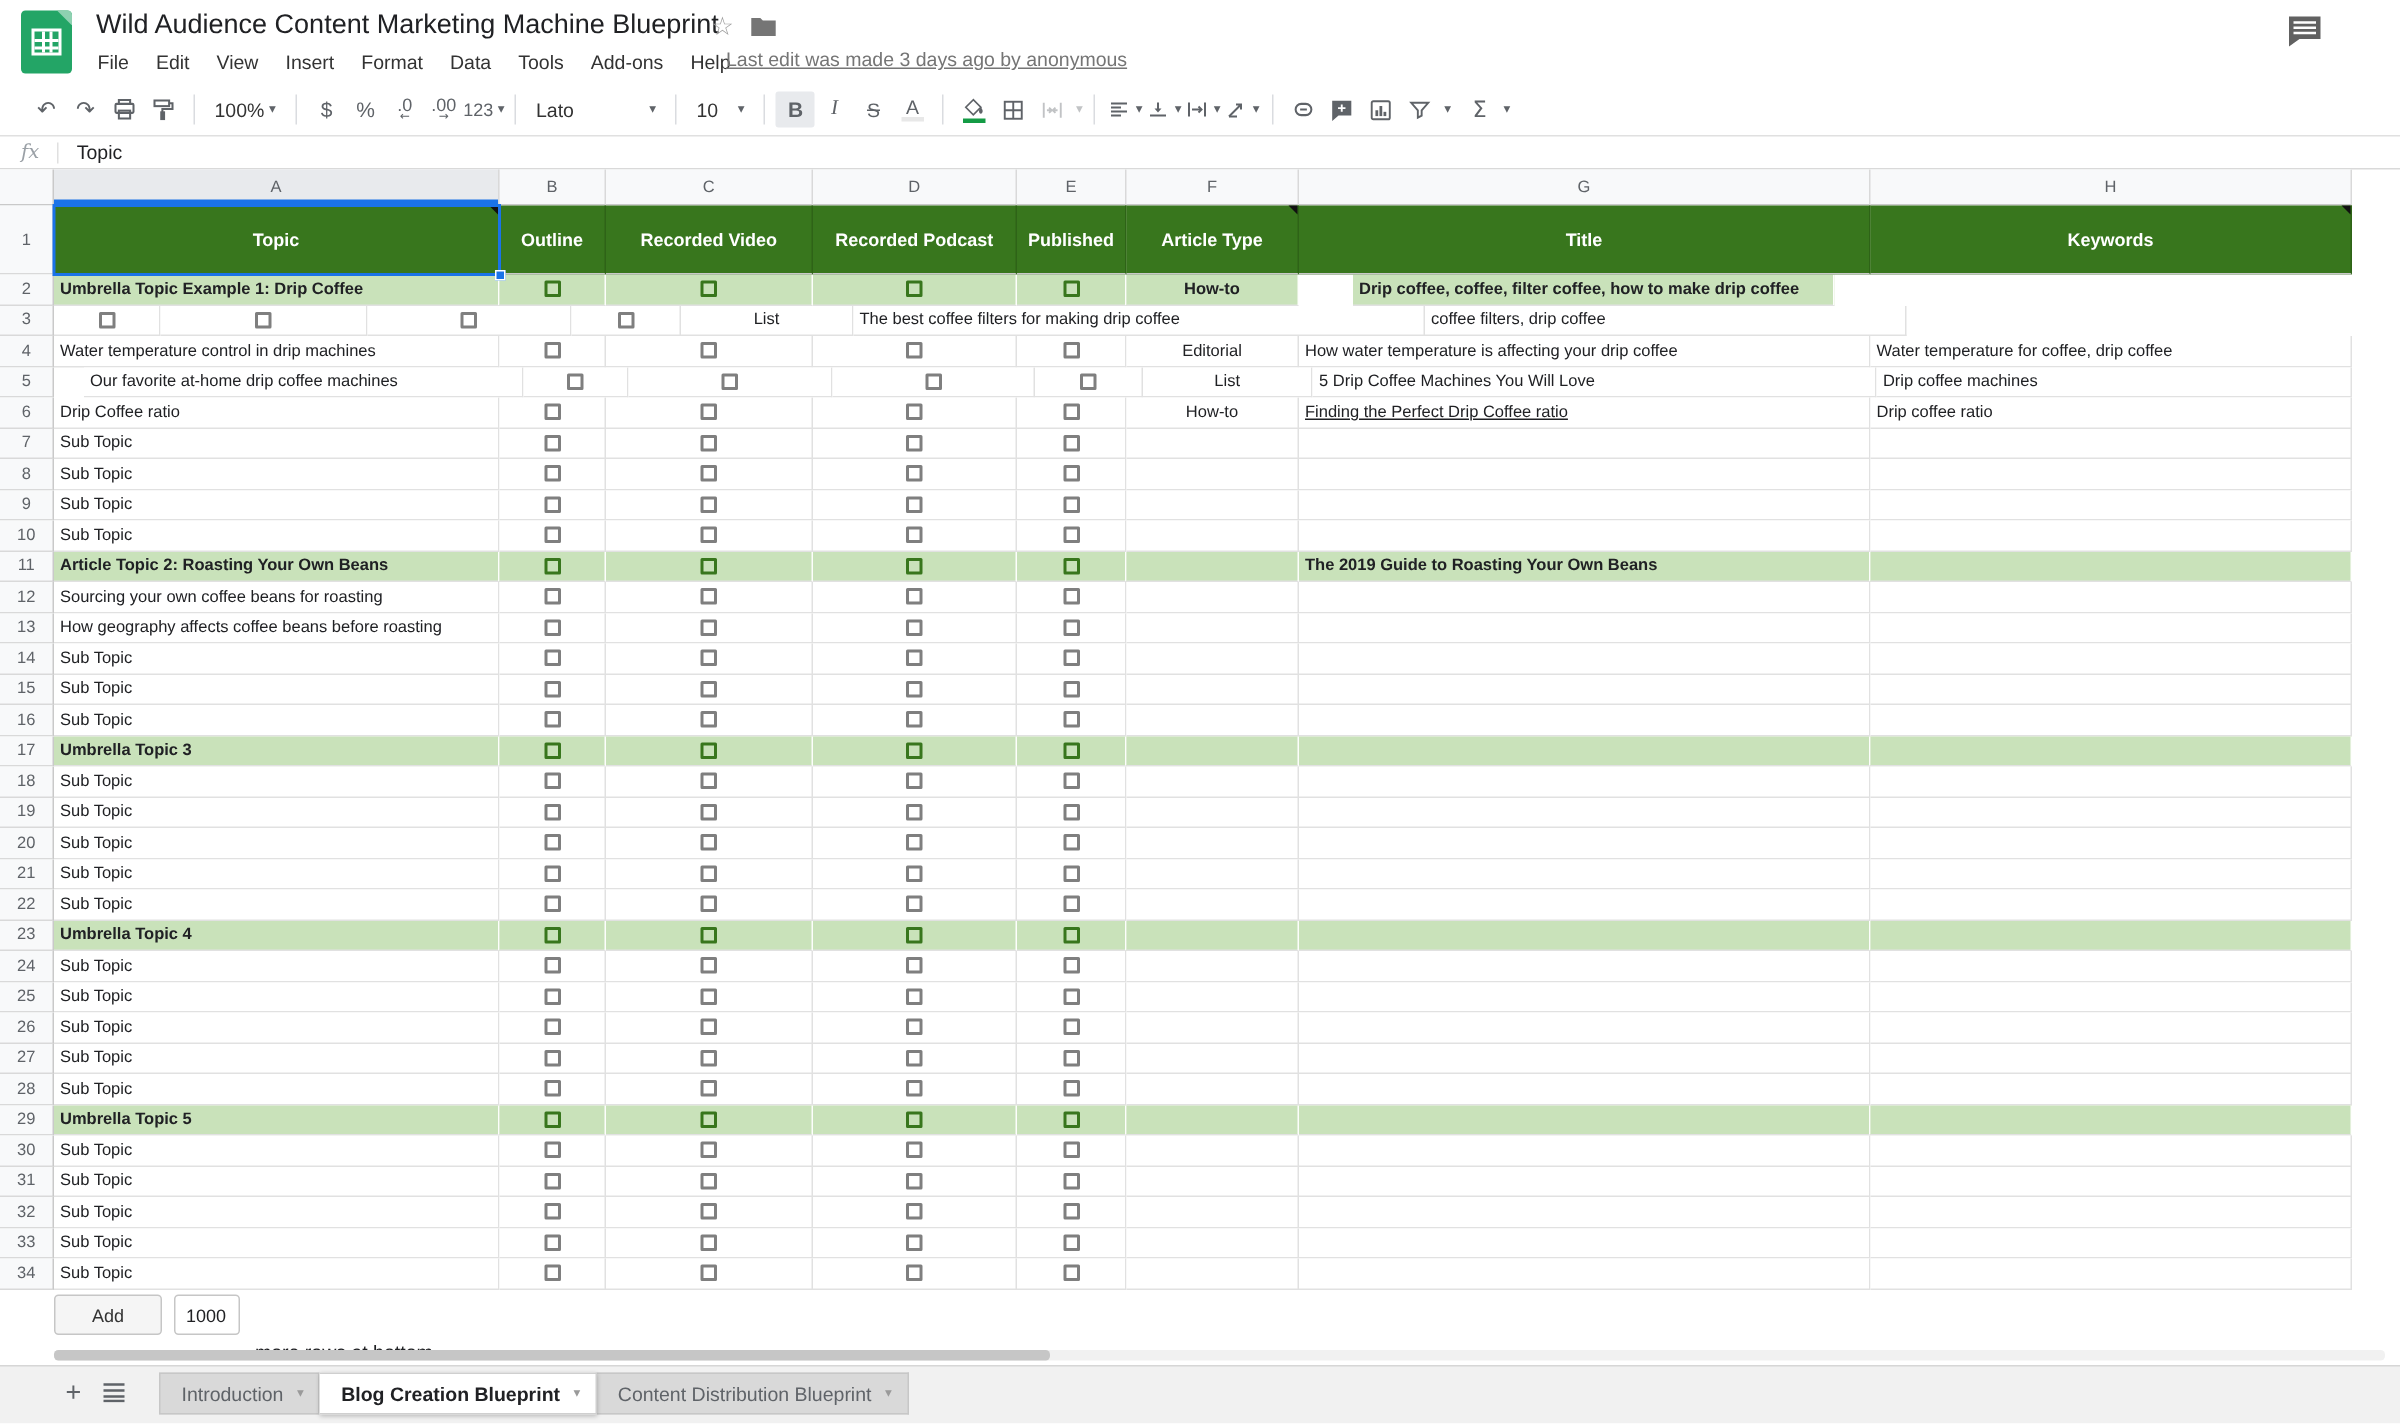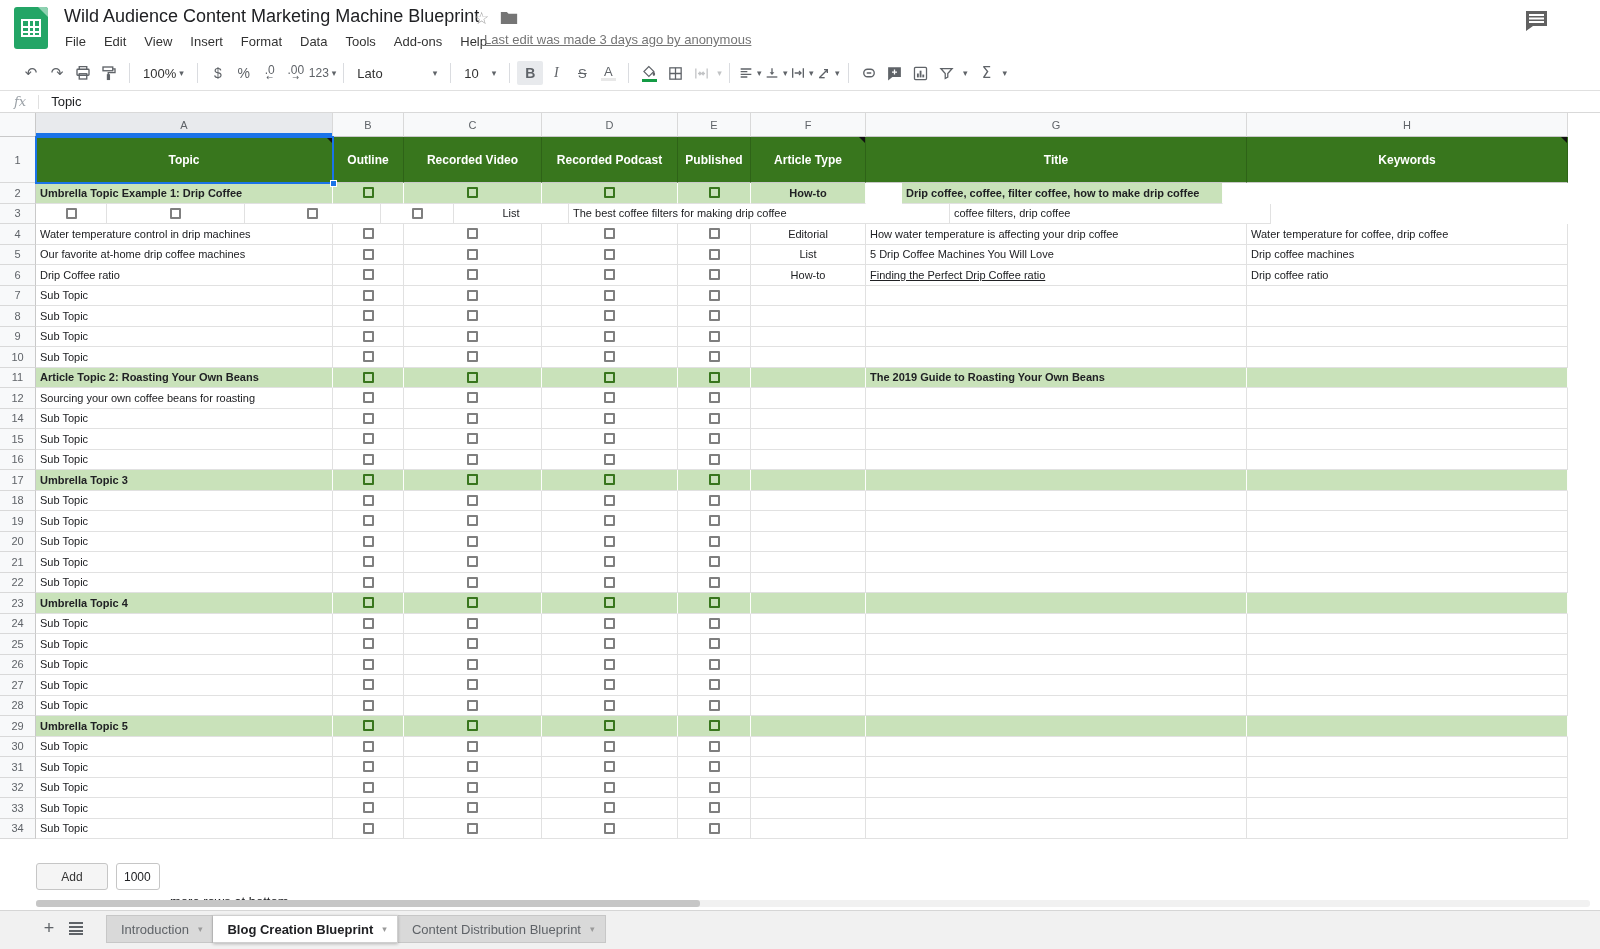--- a/index.html
+++ b/index.html
@@ -339,21 +339,21 @@
           </div>
           <div class="cell center" style="width: 73px;">
             <div class="cb"></div>
           </div>
           <div class="cell center" style="width: 115px;">Editorial</div>
           <div class="cell" style="width: 381px;">How water temperature is affecting your drip coffee</div>
           <div class="cell" style="width: 321px;">Water temperature for coffee, drip coffee</div>
         </div>
         <div class="grow">
           <div class="rowhead">5</div>
-          <div class="cell" style="width: 297px;">Our favorite at-home drip coffee machines</div>
+          <div class="cell" style="width: 297px; margin-left: 20px;">Our favorite at-home drip coffee machines</div>
           <div class="cell center" style="width: 71px;">
             <div class="cb"></div>
           </div>
           <div class="cell center" style="width: 138px;">
             <div class="cb"></div>
           </div>
           <div class="cell center" style="width: 136px;">
             <div class="cb"></div>
           </div>
           <div class="cell center" style="width: 73px;">
@@ -473,20 +473,39 @@
           <div class="cell center" style="width: 73px;">
             <div class="cb"></div>
           </div>
           <div class="cell center" style="width: 115px;"></div>
           <div class="cell" style="width: 381px;">The 2019 Guide to Roasting Your Own Beans</div>
           <div class="cell" style="width: 321px;"></div>
         </div>
         <div class="grow">
           <div class="rowhead">12</div>
           <div class="cell" style="width: 297px;">Sourcing your own coffee beans for roasting</div>
+          <div class="cell center" style="width: 71px;">
+            <div class="cb"></div>
+          </div>
+          <div class="cell center" style="width: 138px;">
+            <div class="cb"></div>
+          </div>
+          <div class="cell center" style="width: 136px;">
+            <div class="cb"></div>
+          </div>
+          <div class="cell center" style="width: 73px;">
+            <div class="cb"></div>
+          </div>
+          <div class="cell center" style="width: 115px;"></div>
+          <div class="cell" style="width: 381px;"></div>
+          <div class="cell" style="width: 321px;"></div>
+        </div>
+        <div class="grow">
+          <div class="rowhead">13</div>
+          <div class="cell" style="width: 297px;">How geography affects coffee beans before roasting</div>
           <div class="cell center" style="width: 71px;">
             <div class="cb"></div>
           </div>
           <div class="cell center" style="width: 138px;">
             <div class="cb"></div>
           </div>
           <div class="cell center" style="width: 136px;">
             <div class="cb"></div>
           </div>
           <div class="cell center" style="width: 73px;">

